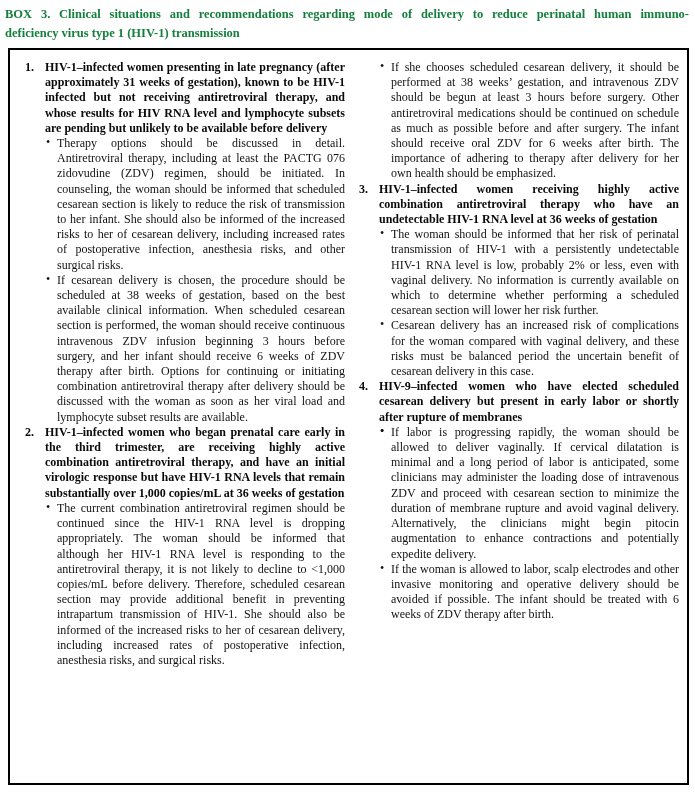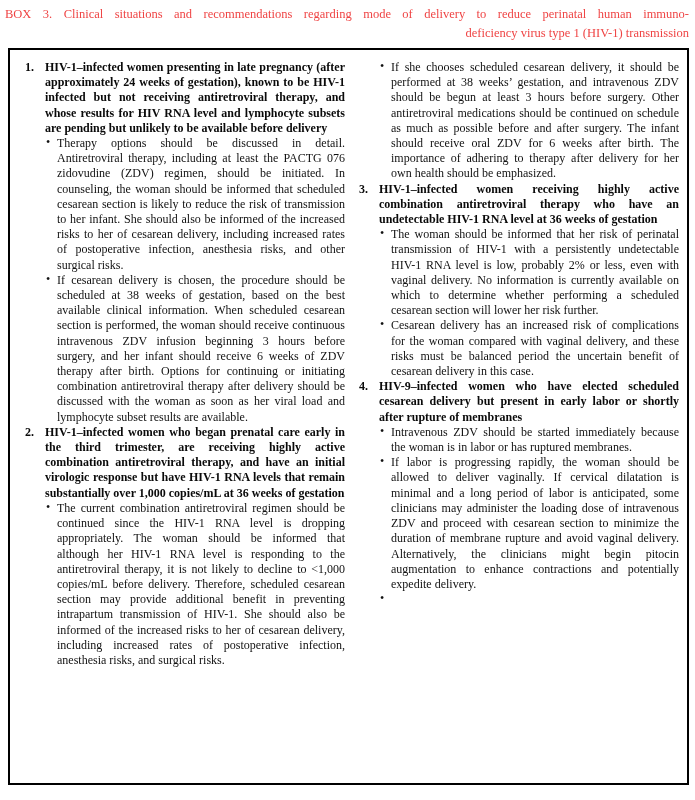--- a/index.html
+++ b/index.html
@@ -9,34 +9,33 @@
   }
   body {
     width: 695px;
     height: 800px;
     overflow: hidden;
     color: #000;
     font-family: "Liberation Serif", "DejaVu Serif", serif;
   }
   .page-title {
     margin: 5px 6px 0 5px;
-    font-weight: normal;
+    font-weight: bold;
     font-size: 12.5px;
     line-height: 19px;
-    color: #ef4444;
+    color: #15803d;
   }
   .page-title .t-line1 {
     display: block;
     text-align: justify;
     text-align-last: justify;
   }
   .page-title .t-line2 {
     display: block;
-    text-align: right;
-    margin-left: 12px;
+    text-align: left;
   }
   .rec-box {
     margin: 5px 6px 0 8px;
     height: 737px;
     border: 2px solid #000;
     box-sizing: border-box;
     overflow: hidden;
   }
   .box-inner {
     display: flex;
@@ -81,21 +80,21 @@
   <span class="t-line1">BOX 3. Clinical situations and recommendations regarding mode of delivery to reduce perinatal human immuno-</span>
   <span class="t-line2">deficiency virus type 1 (HIV-1) transmission</span>
 </div>
 
 <div class="rec-box">
   <div class="box-inner">
 
     <div class="col">
       <div class="item-heading">
         <span class="num">1.</span>
-        <span>HIV-1–infected women presenting in late pregnancy (after approximately 24 weeks of gestation), known to be HIV-1 infected but not receiving antiretroviral therapy, and whose results for HIV RNA level and lymphocyte subsets are pending but unlikely to be available before delivery</span>
+        <span>HIV-1–infected women presenting in late pregnancy (after approximately 31 weeks of gestation), known to be HIV-1 infected but not receiving antiretroviral therapy, and whose results for HIV RNA level and lymphocyte subsets are pending but unlikely to be available before delivery</span>
       </div>
       <div class="bullet">
         <span class="dot">•</span>
         <span>Therapy options should be discussed in detail. Antiretroviral therapy, including at least the PACTG 076 zidovudine (ZDV) regimen, should be initiated. In counseling, the woman should be informed that scheduled cesarean section is likely to reduce the risk of transmission to her infant. She should also be informed of the increased risks to her of cesarean delivery, including increased rates of postoperative infection, anesthesia risks, and other surgical risks.</span>
       </div>
       <div class="bullet">
         <span class="dot">•</span>
         <span>If cesarean delivery is chosen, the procedure should be scheduled at 38 weeks of gestation, based on the best available clinical information. When scheduled cesarean section is performed, the woman should receive continuous intravenous ZDV infusion beginning 3 hours before surgery, and her infant should receive 6 weeks of ZDV therapy after birth. Options for continuing or initiating combination antiretroviral therapy after delivery should be discussed with the woman as soon as her viral load and lymphocyte subset results are available.</span>
       </div>
       <div class="item-heading">
@@ -124,25 +123,25 @@
       <div class="bullet">
         <span class="dot">•</span>
         <span>Cesarean delivery has an increased risk of complications for the woman compared with vaginal delivery, and these risks must be balanced period the uncertain benefit of cesarean delivery in this case.</span>
       </div>
       <div class="item-heading">
         <span class="num">4.</span>
         <span>HIV-9–infected women who have elected scheduled cesarean delivery but present in early labor or shortly after rupture of membranes</span>
       </div>
       <div class="bullet">
         <span class="dot">•</span>
-        <span>Intravenous ZDV should be started immediately because the woman is in labor or has ruptured membranes.</span>
       </div>
       <div class="bullet">
         <span class="dot">•</span>
         <span>If labor is progressing rapidly, the woman should be allowed to deliver vaginally. If cervical dilatation is minimal and a long period of labor is anticipated, some clinicians may administer the loading dose of intravenous ZDV and proceed with cesarean section to minimize the duration of membrane rupture and avoid vaginal delivery. Alternatively, the clinicians might begin pitocin augmentation to enhance contractions and potentially expedite delivery.</span>
       </div>
       <div class="bullet">
         <span class="dot">•</span>
+        <span>If the woman is allowed to labor, scalp electrodes and other invasive monitoring and operative delivery should be avoided if possible. The infant should be treated with 6 weeks of ZDV therapy after birth.</span>
       </div>
     </div>
 
   </div>
 </div>
 
 </body></html>

